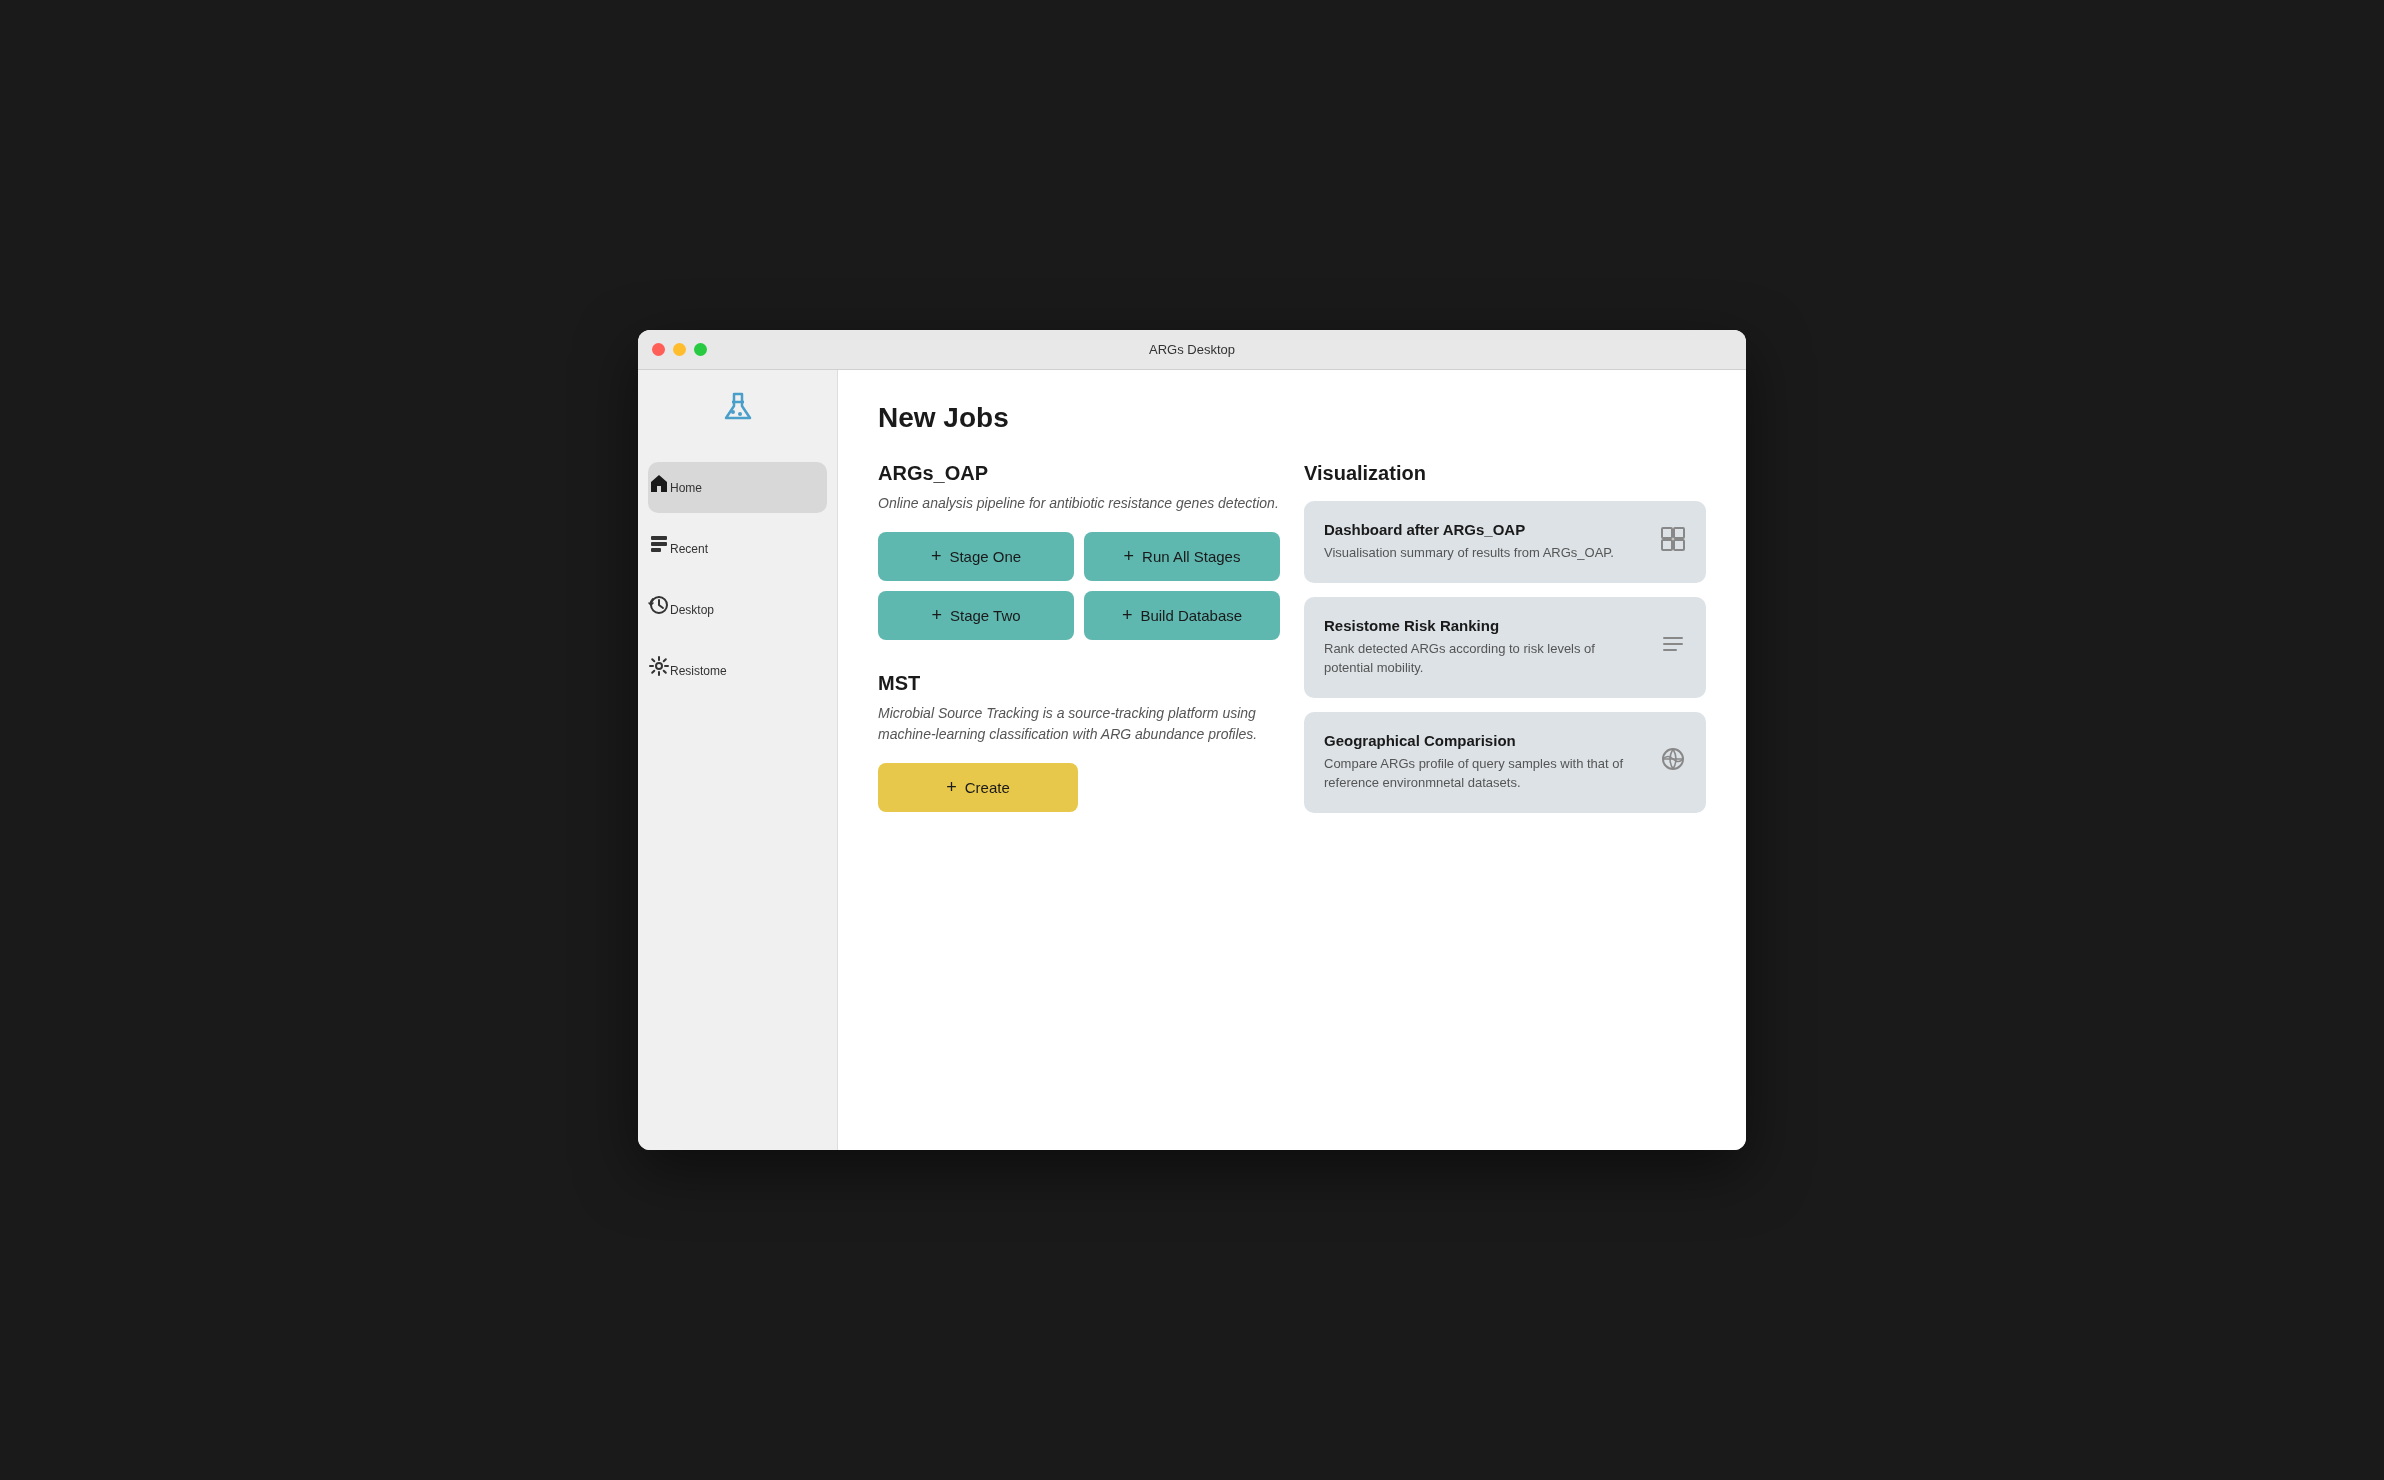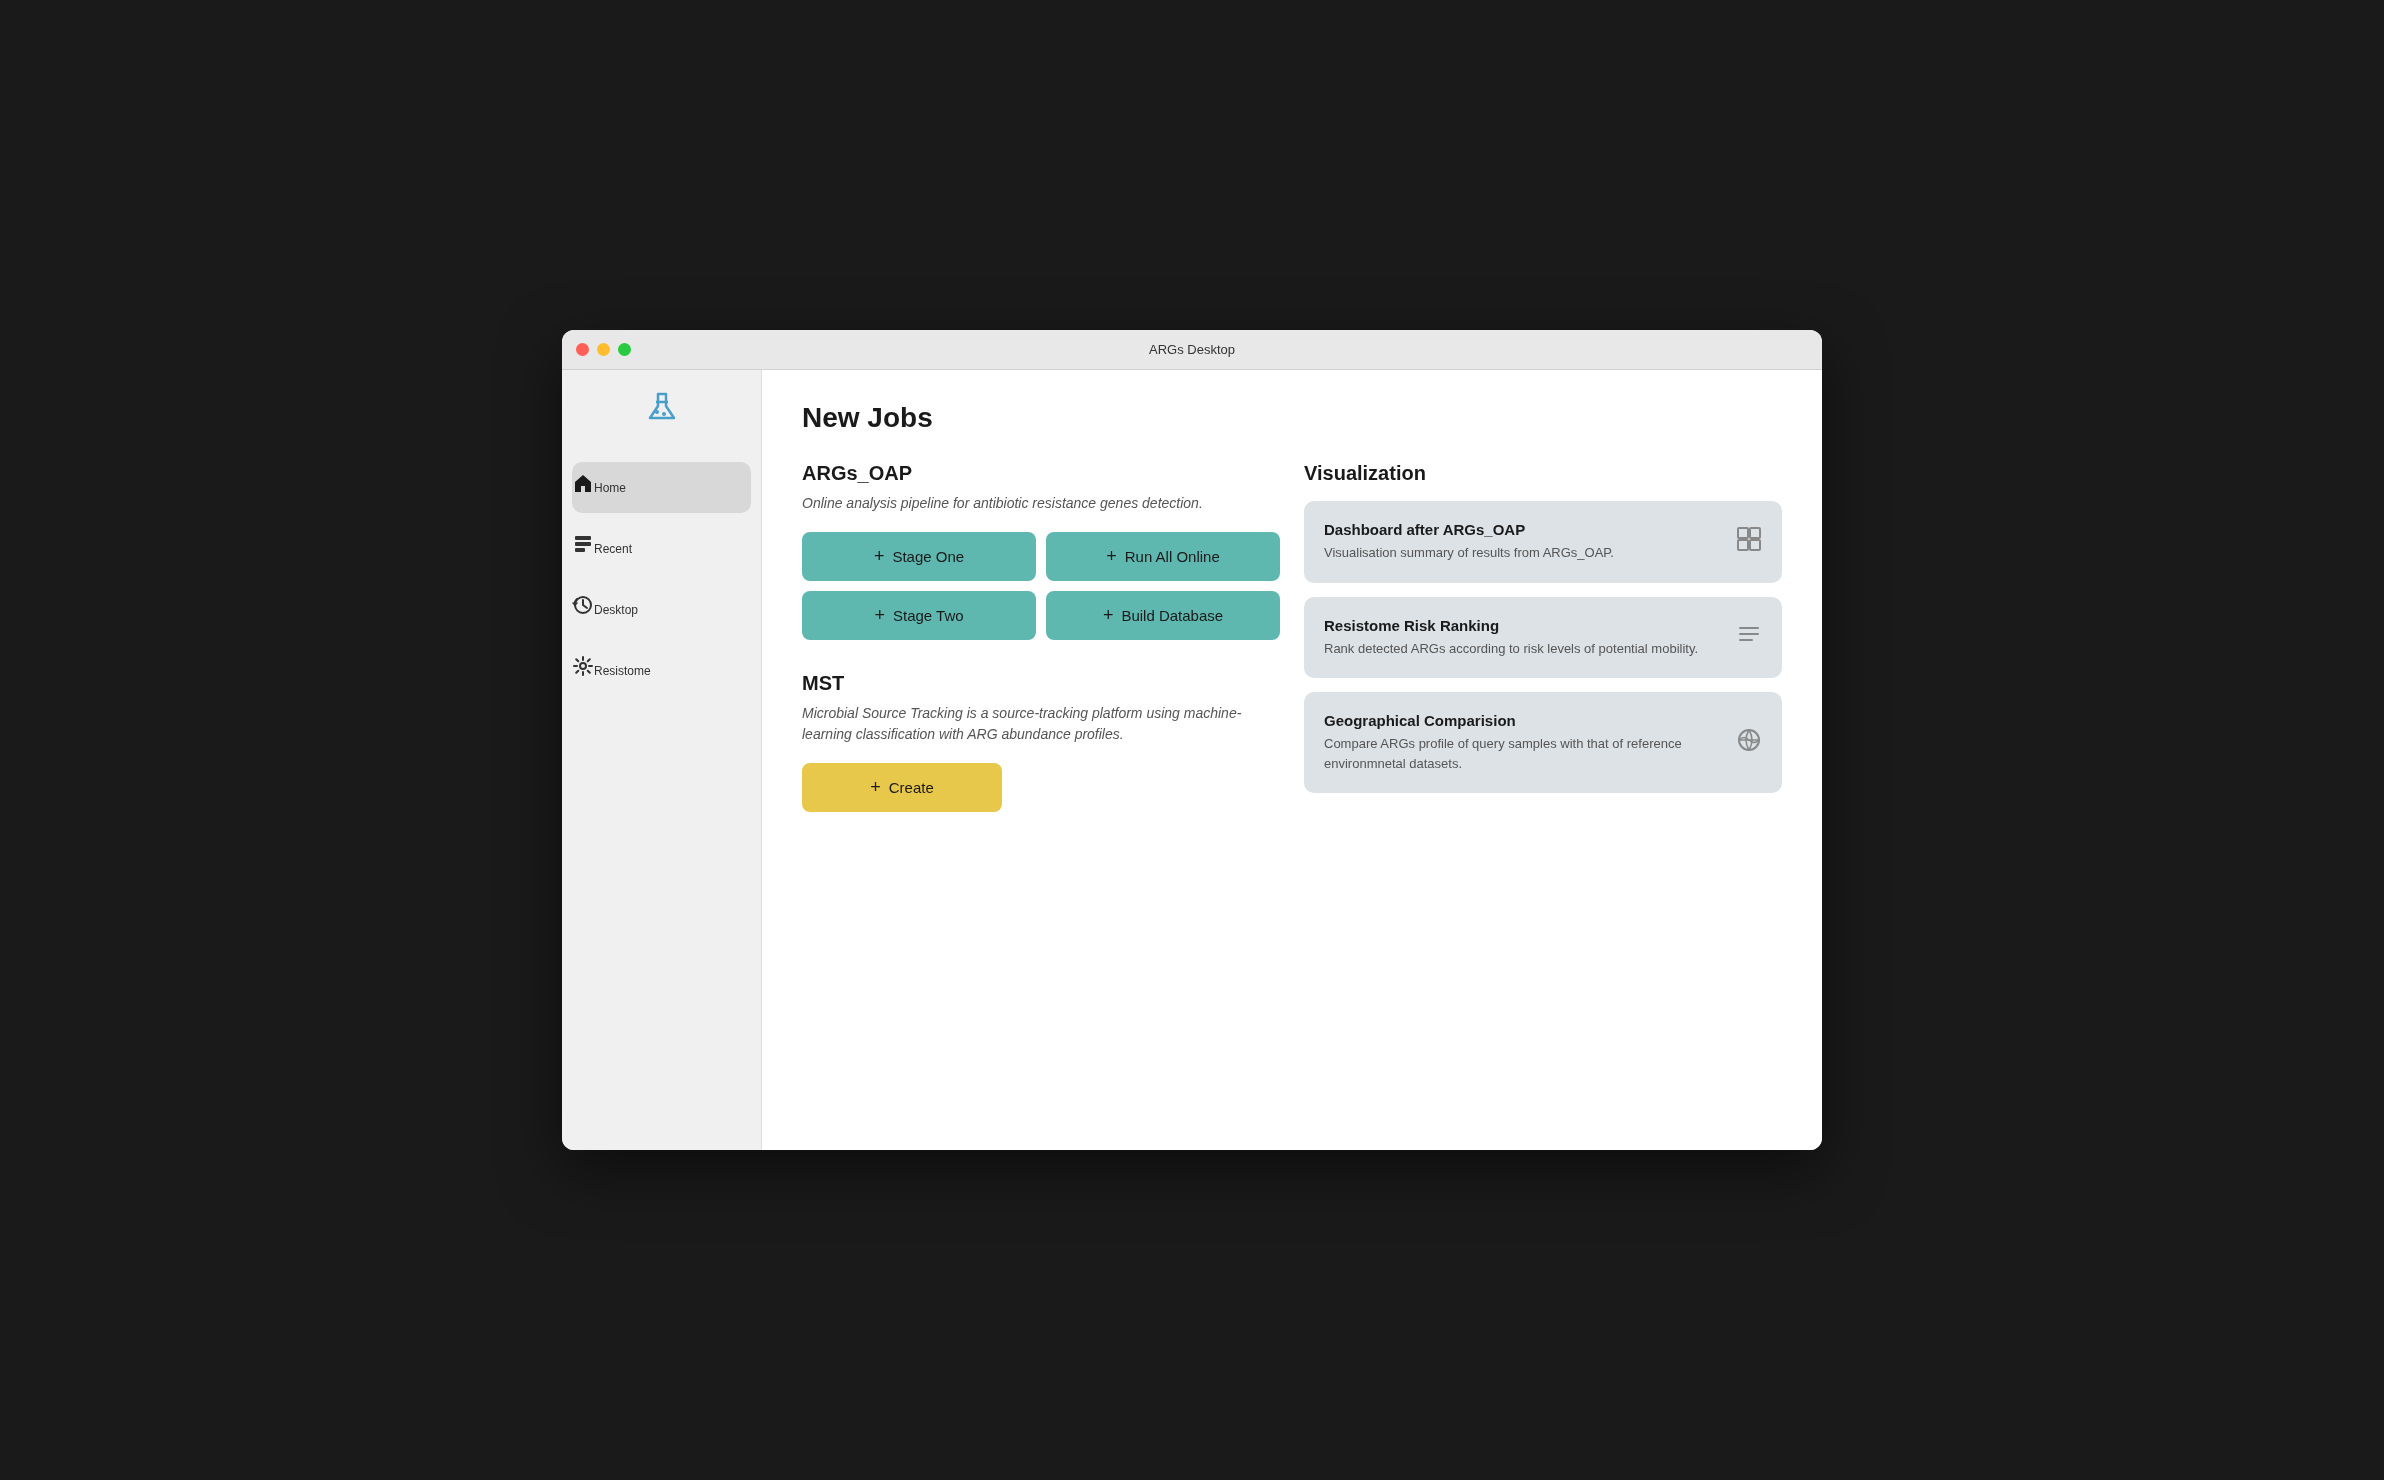--- a/index.html
+++ b/index.html
@@ -11,21 +11,21 @@
     body {
       background: #1a1a1a;
       display: flex;
       justify-content: center;
       align-items: center;
       min-height: 100vh;
       font-family: -apple-system, BlinkMacSystemFont, 'Segoe UI', Helvetica, Arial, sans-serif;
     }
 
     .window {
-      width: 1260px;
+      width: 1108px;
       height: 820px;
       background: #f5f5f5;
       border-radius: 12px;
       overflow: hidden;
       box-shadow: 0 20px 60px rgba(0,0,0,0.5);
       display: flex;
       flex-direction: column;
     }
 
     .titlebar {
@@ -326,21 +326,21 @@
           <div class="section-block">
             <h2 class="section-title">ARGs_OAP</h2>
             <p class="section-description">Online analysis pipeline for antibiotic resistance genes detection.</p>
             <div class="button-grid">
               <button class="btn btn-teal">
                 <span class="btn-plus">+</span>
                 <span>Stage One</span>
               </button>
               <button class="btn btn-teal">
                 <span class="btn-plus">+</span>
-                <span>Run All Online</span>
+                <span>Run All Stages</span>
               </button>
               <button class="btn btn-teal">
                 <span class="btn-plus">+</span>
                 <span>Stage Two</span>
               </button>
               <button class="btn btn-teal">
                 <span class="btn-plus">+</span>
                 <span>Build Database</span>
               </button>
             </div>

